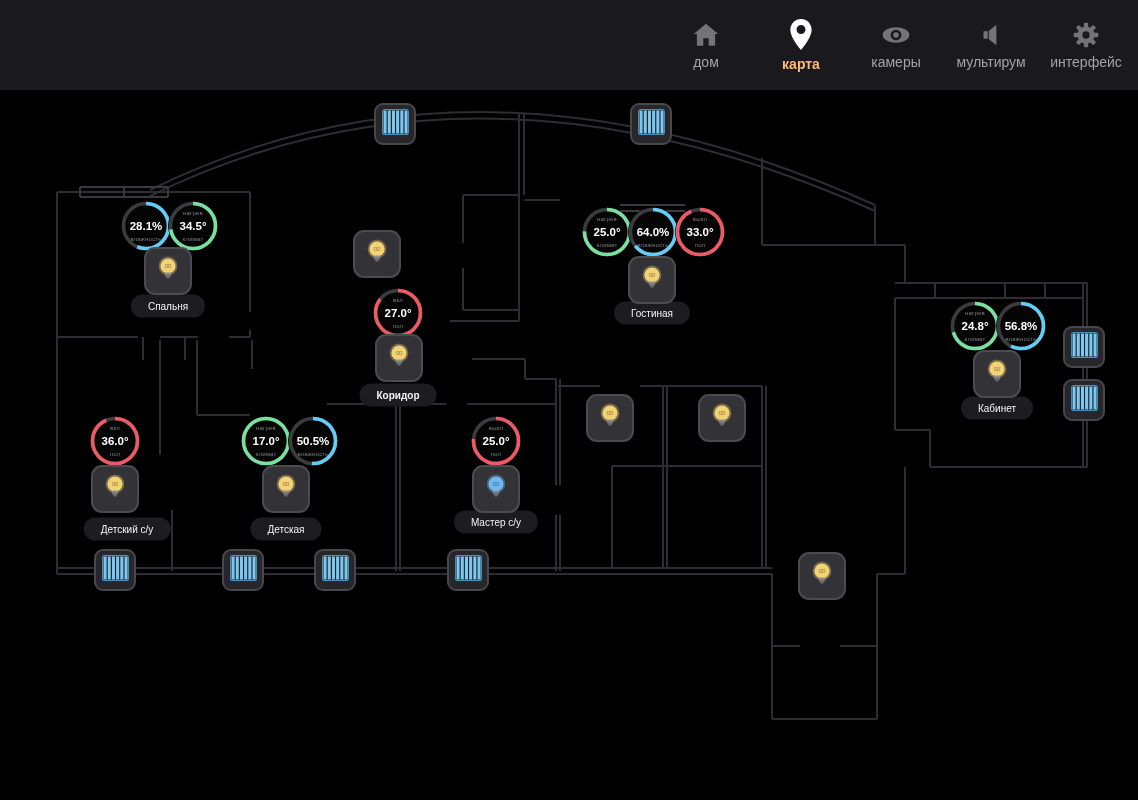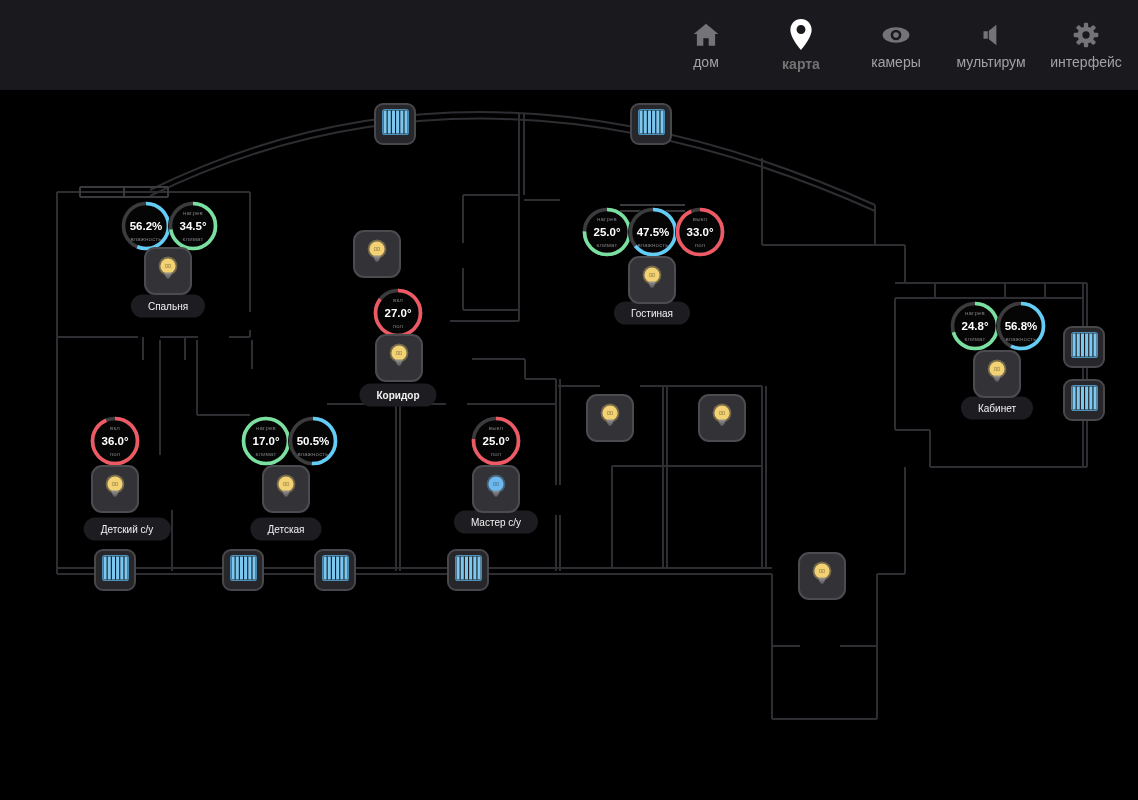--- a/index.html
+++ b/index.html
@@ -4,21 +4,21 @@
 <style>
   html,body{margin:0;padding:0;background:#000;}
   body{font-family:"Liberation Sans", sans-serif; -webkit-font-smoothing:antialiased;}
   #app{position:relative;width:1138px;height:800px;background:#000;overflow:hidden;}
 
   
   #topbar{position:absolute;left:0;top:0;width:1138px;height:90px;background:#1a1a1e;}
   #nav{position:absolute;right:20px;top:0;height:90px;display:flex;align-items:center;gap:31px;}
   .nav-item{width:64px;display:flex;flex-direction:column;align-items:center;gap:4px;cursor:pointer;}
   .nav-item .nav-label{font-size:14px;color:#a2a2a6;white-space:nowrap;}
-  .nav-item.active .nav-label{color:#737373;font-weight:bold;}
+  .nav-item.active .nav-label{color:#fdba74;font-weight:bold;}
   .nav-item svg{display:block;}
 
   
   #plan{position:absolute;left:0;top:90px;width:1138px;height:710px;background:#000;}
   #walls{position:absolute;left:0;top:0;}
 
   
   .room-label{position:absolute;transform:translate(-50%,-50%);background:#1d1d21;
     color:#f2f2f2;font-size:10px;padding:6px 17px;border-radius:15px;white-space:nowrap;z-index:4;}
 
@@ -147,21 +147,21 @@
         <div class="room-label" style="left: 997px; top: 318px;">Кабинет</div>
         <div class="room-label" style="left: 127px; top: 439px;">Детский с/у</div>
         <div class="room-label" style="left: 286px; top: 439px;">Детская</div>
         <div class="room-label" style="left: 496px; top: 432px; text-align: center;">Мастер с/у</div>
         <div class="gauge" style="left: 146px; top: 136px;">
           <svg width="50" height="50">
        <circle cx="25" cy="25" r="22.5" fill="none" stroke="#3c3c3f" stroke-width="3.6"></circle>
        <circle cx="25" cy="25" r="22.5" fill="none" stroke="#62cdf6" stroke-width="3.6" stroke-linecap="butt" stroke-dasharray="79.2 141.3716694115407" transform="rotate(-90 25 25)"></circle>
      </svg>
      <div class="g-top"></div>
-     <div class="g-val">56.2%</div>
+     <div class="g-val">28.1%</div>
      <div class="g-bot">влажность</div>
         </div>
         <div class="gauge" style="left: 193px; top: 136px;">
           <svg width="50" height="50">
        <circle cx="25" cy="25" r="22.5" fill="none" stroke="#3c3c3f" stroke-width="3.6"></circle>
        <circle cx="25" cy="25" r="22.5" fill="none" stroke="#79e0a0" stroke-width="3.6" stroke-linecap="butt" stroke-dasharray="101.8 141.3716694115407" transform="rotate(-90 25 25)"></circle>
      </svg>
      <div class="g-top">нагрев</div>
      <div class="g-val">34.5°</div>
      <div class="g-bot">климат</div>
@@ -174,21 +174,21 @@
      <div class="g-top">нагрев</div>
      <div class="g-val">25.0°</div>
      <div class="g-bot">климат</div>
         </div>
         <div class="gauge" style="left: 653px; top: 142px;">
           <svg width="50" height="50">
        <circle cx="25" cy="25" r="22.5" fill="none" stroke="#3c3c3f" stroke-width="3.6"></circle>
        <circle cx="25" cy="25" r="22.5" fill="none" stroke="#62cdf6" stroke-width="3.6" stroke-linecap="butt" stroke-dasharray="90.5 141.3716694115407" transform="rotate(-90 25 25)"></circle>
      </svg>
      <div class="g-top"></div>
-     <div class="g-val">47.5%</div>
+     <div class="g-val">64.0%</div>
      <div class="g-bot">влажность</div>
         </div>
         <div class="gauge" style="left: 700px; top: 142px;">
           <svg width="50" height="50">
        <circle cx="25" cy="25" r="22.5" fill="none" stroke="#3c3c3f" stroke-width="3.6"></circle>
        <circle cx="25" cy="25" r="22.5" fill="none" stroke="#ef5964" stroke-width="3.6" stroke-linecap="butt" stroke-dasharray="131.5 141.3716694115407" transform="rotate(-90 25 25)"></circle>
      </svg>
      <div class="g-top">выкл</div>
      <div class="g-val">33.0°</div>
      <div class="g-bot">пол</div>

